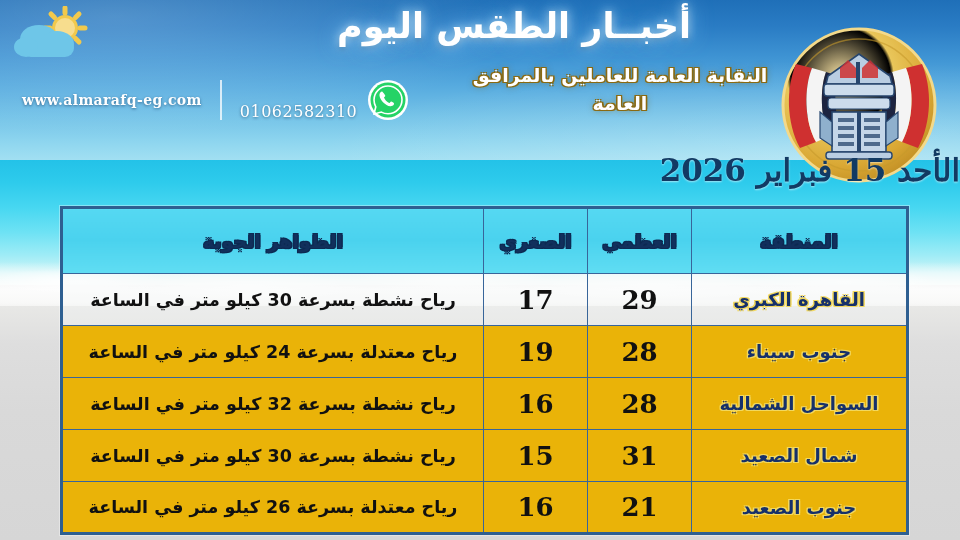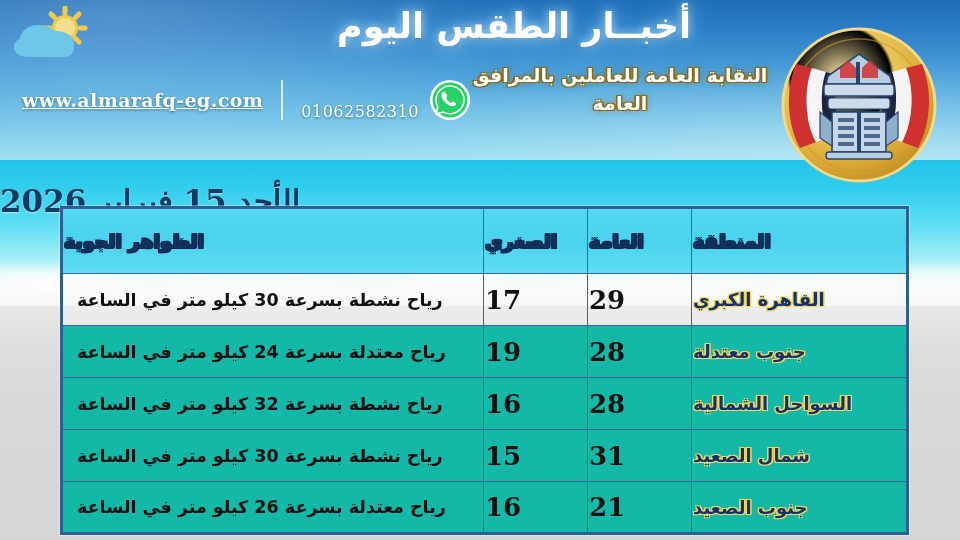--- a/index.html
+++ b/index.html
@@ -65,24 +65,23 @@
   }
   .wa-badge { width: 42px; height: 42px; flex: none; }
   .wa-phone {
     color: #ffffff; font-size: 16px; letter-spacing: .5px;
     font-family: "DejaVu Serif", "Liberation Serif", serif;
     text-shadow: 0 1px 3px rgba(0,40,80,.55);
     margin-top: 24px;
   }
   .wa-sep { width: 2px; height: 40px; background: rgba(255,255,255,.75); margin: 0 8px; }
   .wa-site {
-    color: #ffffff; font-size: 19px; letter-spacing: .4px; font-weight: bold;
+    color: #ffffff; font-size: 14px; letter-spacing: .4px; font-weight: bold;
     font-family: "DejaVu Serif", "Liberation Serif", serif;
     text-shadow: 0 1px 3px rgba(0,40,80,.55);
-    text-decoration: underline;
   }
 
   .main-title {
     position: absolute; left: 0; right: 0; top: 6px;
     text-align: center; padding-left: 68px;
     color: #ffffff; font-size: 35px; font-weight: bold; letter-spacing: 1px;
     text-shadow: 0 0 10px rgba(190,230,255,.95), 0 0 22px rgba(140,210,255,.8),
                  0 2px 5px rgba(0,50,95,.5);
   }
 
@@ -92,48 +91,47 @@
     font-size: 19px; font-weight: bold; line-height: 1.45;
     text-shadow: -1.4px -1.4px 0 #8a6a12, 1.4px -1.4px 0 #8a6a12,
                  -1.4px 1.4px 0 #8a6a12, 1.4px 1.4px 0 #8a6a12,
                  0 0 7px rgba(120,90,15,.6);
   }
 
   .logo { position: absolute; right: 22px; top: 26px; width: 158px; height: 158px; }
 
   .date-line {
     position: absolute; left: 0; right: 0; top: 152px;
-    text-align: left;
+    text-align: right;
     color: #123a63; font-size: 31px; font-weight: bold; letter-spacing: .5px;
     font-family: "DejaVu Serif", "Liberation Serif", serif;
     text-shadow: 0 1px 2px rgba(255,255,255,.55);
-    margin-top: 31px;
   }
 
   
   .wtable {
     position: absolute; left: 60px; top: 206px; width: 846px;
     border-collapse: collapse; table-layout: fixed;
     border: 3px solid #2e5f91;
     box-shadow: 0 0 0 1px rgba(255,255,255,.35);
   }
   .wtable th, .wtable td {
     border: 1.5px solid #38659a;
-    text-align: left; vertical-align: middle;
+    text-align: center; vertical-align: middle;
   }
   .wtable thead th {
     height: 62px;
     background: linear-gradient(180deg, #55d8f2 0%, #4ad2ee 48%, #60ddf3 100%);
     color: #11305c; font-size: 19px; font-weight: bold;
     text-shadow: -1.2px -1.2px 0 #0d2a52, 1.2px -1.2px 0 #0d2a52,
                  -1.2px 1.2px 0 #0d2a52, 1.2px 1.2px 0 #0d2a52;
   }
   .wtable tbody tr { height: 52px; }
   .wtable tbody tr:nth-child(1) td { background: rgba(244,248,248,.30); }
-  .wtable tbody tr:nth-child(n+2) td { background: #14b8a6; }
+  .wtable tbody tr:nth-child(n+2) td { background: #eab308; }
 
   .col-region  { width: 216px; }
   .col-max     { width: 104px; }
   .col-min     { width: 104px; }
   .col-cond    { width: 422px; }
 
   .cell-region {
     color: #16306a; font-size: 18px; font-weight: bold; letter-spacing: .3px;
     text-shadow: -1.3px -1.3px 0 #f2d85f, 1.3px -1.3px 0 #f2d85f,
                  -1.3px 1.3px 0 #f2d85f, 1.3px 1.3px 0 #f2d85f;
@@ -253,34 +251,34 @@
   <table class="wtable">
     <colgroup>
       <col class="col-region">
         <col class="col-max">
         <col class="col-min">
         <col class="col-cond">
     </colgroup>
     <thead>
       <tr>
         <th>المنطقة</th>
-        <th>العامة</th>
+        <th>العظمي</th>
         <th>الصغري</th>
         <th>الظواهر الجوية</th>
       </tr>
     </thead>
     <tbody>
       <tr>
         <td class="cell-region">القاهرة الكبري</td>
         <td class="cell-temp">29</td>
         <td class="cell-temp">17</td>
         <td class="cell-cond">رياح نشطة بسرعة 30 كيلو متر في الساعة</td>
       </tr>
       <tr>
-        <td class="cell-region">جنوب معتدلة</td>
+        <td class="cell-region">جنوب سيناء</td>
         <td class="cell-temp">28</td>
         <td class="cell-temp">19</td>
         <td class="cell-cond">رياح معتدلة بسرعة 24 كيلو متر في الساعة</td>
       </tr>
       <tr>
         <td class="cell-region">السواحل الشمالية</td>
         <td class="cell-temp">28</td>
         <td class="cell-temp">16</td>
         <td class="cell-cond">رياح نشطة بسرعة 32 كيلو متر في الساعة</td>
       </tr>

